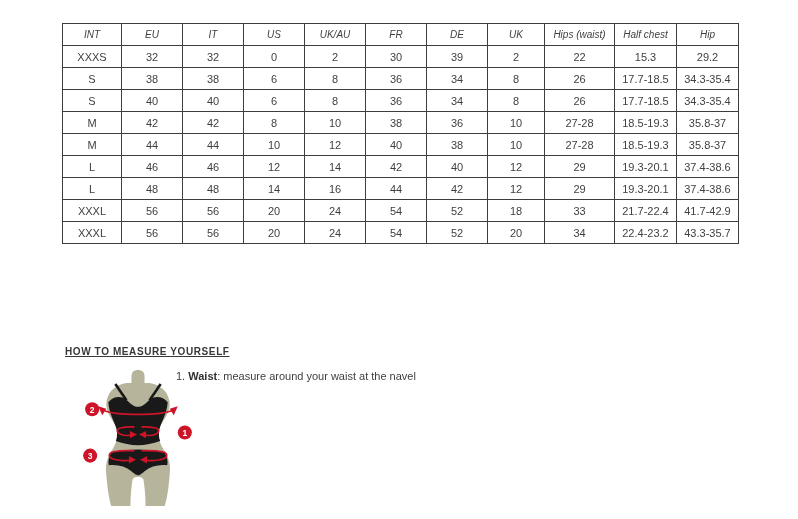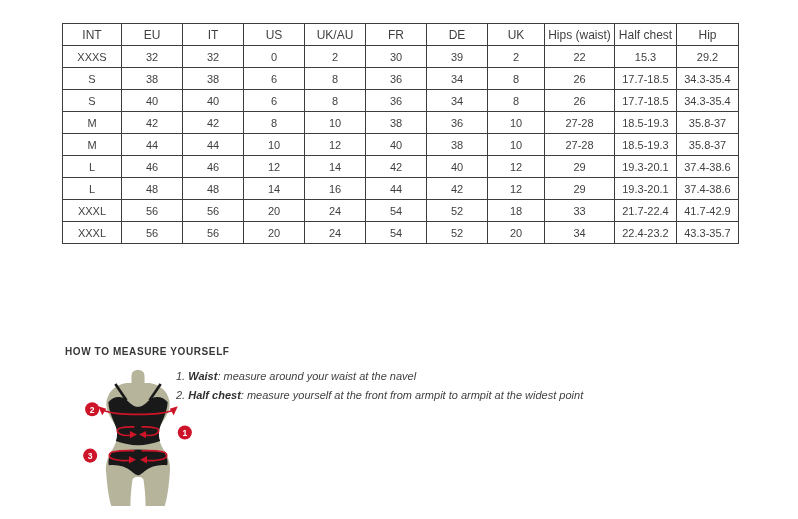--- a/index.html
+++ b/index.html
@@ -18,34 +18,34 @@
     text-align:center;vertical-align:middle;
     font-size:11px;font-weight:400;color:#3f3f3f;
     white-space:nowrap;overflow:hidden;
   }
   .size-table col.c-int{width:59px}
   .size-table col.c-std{width:61px}
   .size-table col.c-uk{width:57px}
   .size-table col.c-denim{width:70px}
   .size-table col.c-chest{width:62px}
   .size-table col.c-hip{width:62px}
-  .size-table th{font-size:12px;}
+  .size-table th{font-size:10px;font-style:italic;}
   
   .measure-heading{
     position:absolute;left:65px;top:346px;
-    font-size:10px;font-weight:700;letter-spacing:.6px;color:#383838;
+    font-size:10px;font-weight:700;letter-spacing:.6px;color:#383838;text-decoration:underline;
   }
   .measure-figure{
     position:absolute;left:82px;top:369px;width:112px;height:142px;
   }
   .measure-list{
     position:absolute;left:176px;top:371px;margin:0;padding:0;list-style:none;
   }
   .measure-list li{
-    font-size:11px;line-height:11.5px;margin:0 0 7.5px 0;color:#3f3f3f;font-style:italic;
+    font-size:11px;line-height:11.5px;margin:0 0 7.5px 0;color:#3f3f3f;
   }
   .measure-list .term{font-weight:700;color:#303030;}
   .badge-num{font:700 8.5px "Liberation Sans", sans-serif;fill:#ffffff;}
 </style>
 </head>
 <body>
 
 <div class="page">
 
   <table class="size-table">
@@ -264,19 +264,15 @@
         <text class="badge-num" x="8" y="89.2" text-anchor="middle">3</text>
       </g>
     </svg>
   </div>
 
   <ul class="measure-list">
     <li>
       <span>1.</span>
       <span class="term">Waist</span><span>: measure around your waist at the navel</span>
     </li>
-    <li>
-      <span>2.</span>
-      <span class="term">Half chest</span><span>: measure yourself at the front from armpit to armpit at the widest point</span>
-    </li>
   </ul>
 
 </div>
 
 </body></html>

